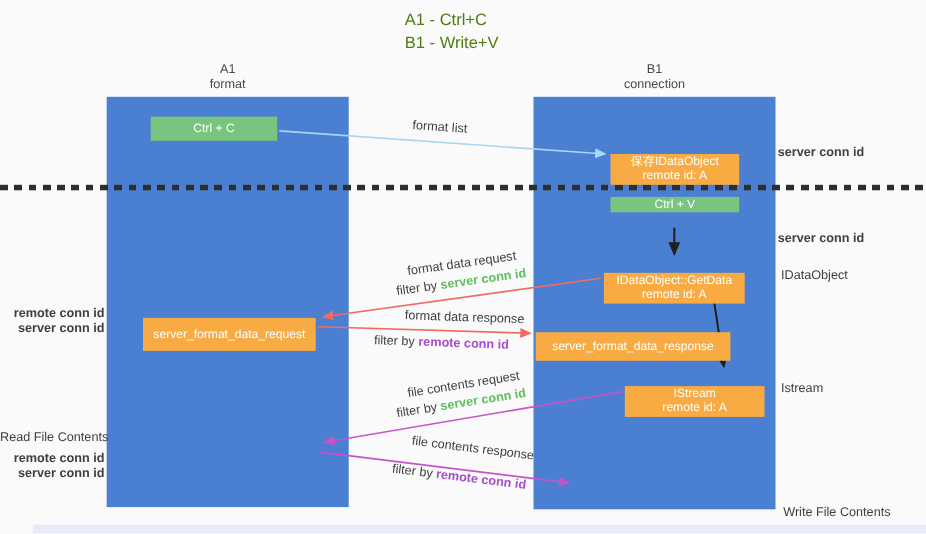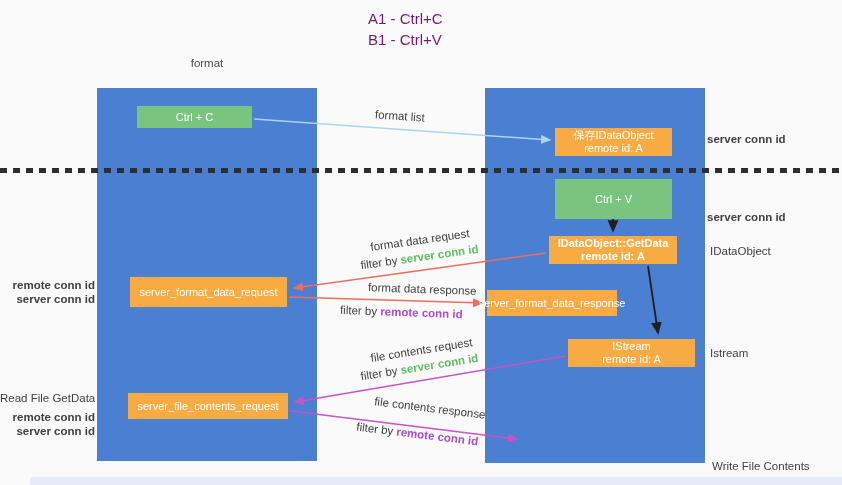--- a/index.html
+++ b/index.html
@@ -6,38 +6,38 @@
   body{font-family:"Liberation Sans",sans-serif;background:#fafafa;}
   #canvas{position:relative;width:842px;height:485px;background:#fafafa;overflow:hidden;}
   .col{position:absolute;top:88px;width:220px;height:373px;background:#4a7fd2;z-index:1;}
   #col-left{left:97px;}
   #col-right{left:485px;height:375px;}
 
   #divider{position:absolute;left:0;top:168px;width:842px;height:5px;z-index:2;
     background:repeating-linear-gradient(to right,#2e2e2e 0 7px,transparent 7px 13px);}
   #bottom-strip{position:absolute;left:30px;top:477px;width:812px;height:8px;background:#e7ebf8;z-index:1;}
 
-  #title{position:absolute;left:368px;top:8px;font-size:15px;line-height:21px;color:#701a75;z-index:3;}
+  #title{position:absolute;left:368px;top:8px;font-size:15px;line-height:21px;color:#4d7c0f;z-index:3;}
   .col-header{position:absolute;top:56px;width:220px;text-align:center;font-size:11.5px;line-height:14px;color:#4a4a4a;z-index:3;}
   #header-left{left:97px;}
   #header-right{left:485px;}
 
   svg#arrows{position:absolute;left:0;top:0;z-index:2;}
 
   .node{position:absolute;z-index:3;display:flex;flex-direction:column;justify-content:center;
         align-items:center;color:#fff;font-size:11px;line-height:13px;text-align:center;}
   .green{background:#79c57f;}
-  .orange{background:#f8ab42;}
+  .orange{background:#f8ab42;margin-top:12px;}
 
   #node-ctrl-c{left:137px;top:106px;width:115px;height:22px;}
   #node-save-obj{left:555px;top:128px;width:117px;height:28px;}
-  #node-ctrl-v{left:555px;top:179px;width:117px;height:40px;}
-  #node-getdata{left:549px;top:236px;width:128px;height:28px;font-weight:bold;}
+  #node-ctrl-v{left:555px;top:179px;width:117px;height:14px;}
+  #node-getdata{left:549px;top:236px;width:128px;height:28px;}
   #node-fmt-req{left:130px;top:277px;width:157px;height:30px;}
-  #node-fmt-resp{left:487px;top:290px;width:130px;height:26px;}
+  #node-fmt-resp{left:487px;top:290px;width:177px;height:26px;}
   #node-istream{left:568px;top:339px;width:127px;height:28px;}
   #node-file-req{left:128px;top:393px;width:160px;height:26px;}
   #node-file-resp{left:523px;top:427px;width:157px;height:26px;}
 
   .arrow-label{position:absolute;z-index:4;font-size:11.5px;color:#3f3f3f;white-space:nowrap;}
   .green-id{color:#5fbe5f;font-weight:bold;}
   .purple-id{color:#a94ccd;font-weight:bold;}
 
   #lbl-format-list{left:375px;top:110px;transform:rotate(4deg);}
   #lbl-fdr{left:370px;top:234px;transform:rotate(-8deg);}
@@ -62,25 +62,30 @@
   #lbl-remote2{top:411px;}
   #lbl-server2{top:425px;}
 </style>
 </head>
 <body>
 
 <div id="canvas">
 
   <div id="title">
     <div>A1 - Ctrl+C</div>
-    <div>B1 - Ctrl+V</div>
+    <div>B1 - Write+V</div>
   </div>
 
   <div id="header-left" class="col-header">
+    <div>A1</div>
     <div>format</div>
+  </div>
+  <div id="header-right" class="col-header">
+    <div>B1</div>
+    <div>connection</div>
   </div>
 
   <div id="col-left" class="col"></div>
   <div id="col-right" class="col"></div>
 
   <div id="divider"></div>
   <div id="bottom-strip"></div>
 
   <svg id="arrows" width="842" height="485">
     <defs>
@@ -130,23 +135,20 @@
 
   <div id="node-fmt-resp" class="node orange">
     <div>server_format_data_response</div>
   </div>
 
   <div id="node-istream" class="node orange">
     <div>IStream</div>
     <div>remote id: A</div>
   </div>
 
-  <div id="node-file-req" class="node orange">
-    <div>server_file_contents_request</div>
-  </div>
 
 
   <div id="lbl-format-list" class="arrow-label">format list</div>
 
   <div id="lbl-fdr" class="arrow-label">format data request</div>
   <div id="lbl-fdr-filter" class="arrow-label"><span>filter by </span><span class="green-id">server conn id</span></div>
 
   <div id="lbl-fdresp" class="arrow-label">format data response</div>
   <div id="lbl-fdresp-filter" class="arrow-label"><span>filter by </span><span class="purple-id">remote conn id</span></div>
 
@@ -157,17 +159,17 @@
   <div id="lbl-fcresp-filter" class="arrow-label"><span>filter by </span><span class="purple-id">remote conn id</span></div>
 
   <div id="lbl-scid-top" class="side-label green-id">server conn id</div>
   <div id="lbl-scid-mid" class="side-label green-id">server conn id</div>
   <div id="lbl-dataobject" class="side-label">IDataObject</div>
   <div id="lbl-istream-side" class="side-label">Istream</div>
   <div id="lbl-write-file" class="side-label">Write File Contents</div>
 
   <div id="lbl-remote1" class="side-label left-stack purple-id">remote conn id</div>
   <div id="lbl-server1" class="side-label left-stack green-id">server conn id</div>
-  <div id="lbl-read-file" class="side-label left-stack">Read File GetData</div>
+  <div id="lbl-read-file" class="side-label left-stack">Read File Contents</div>
   <div id="lbl-remote2" class="side-label left-stack purple-id">remote conn id</div>
   <div id="lbl-server2" class="side-label left-stack green-id">server conn id</div>
 
 </div>
 
 </body></html>

